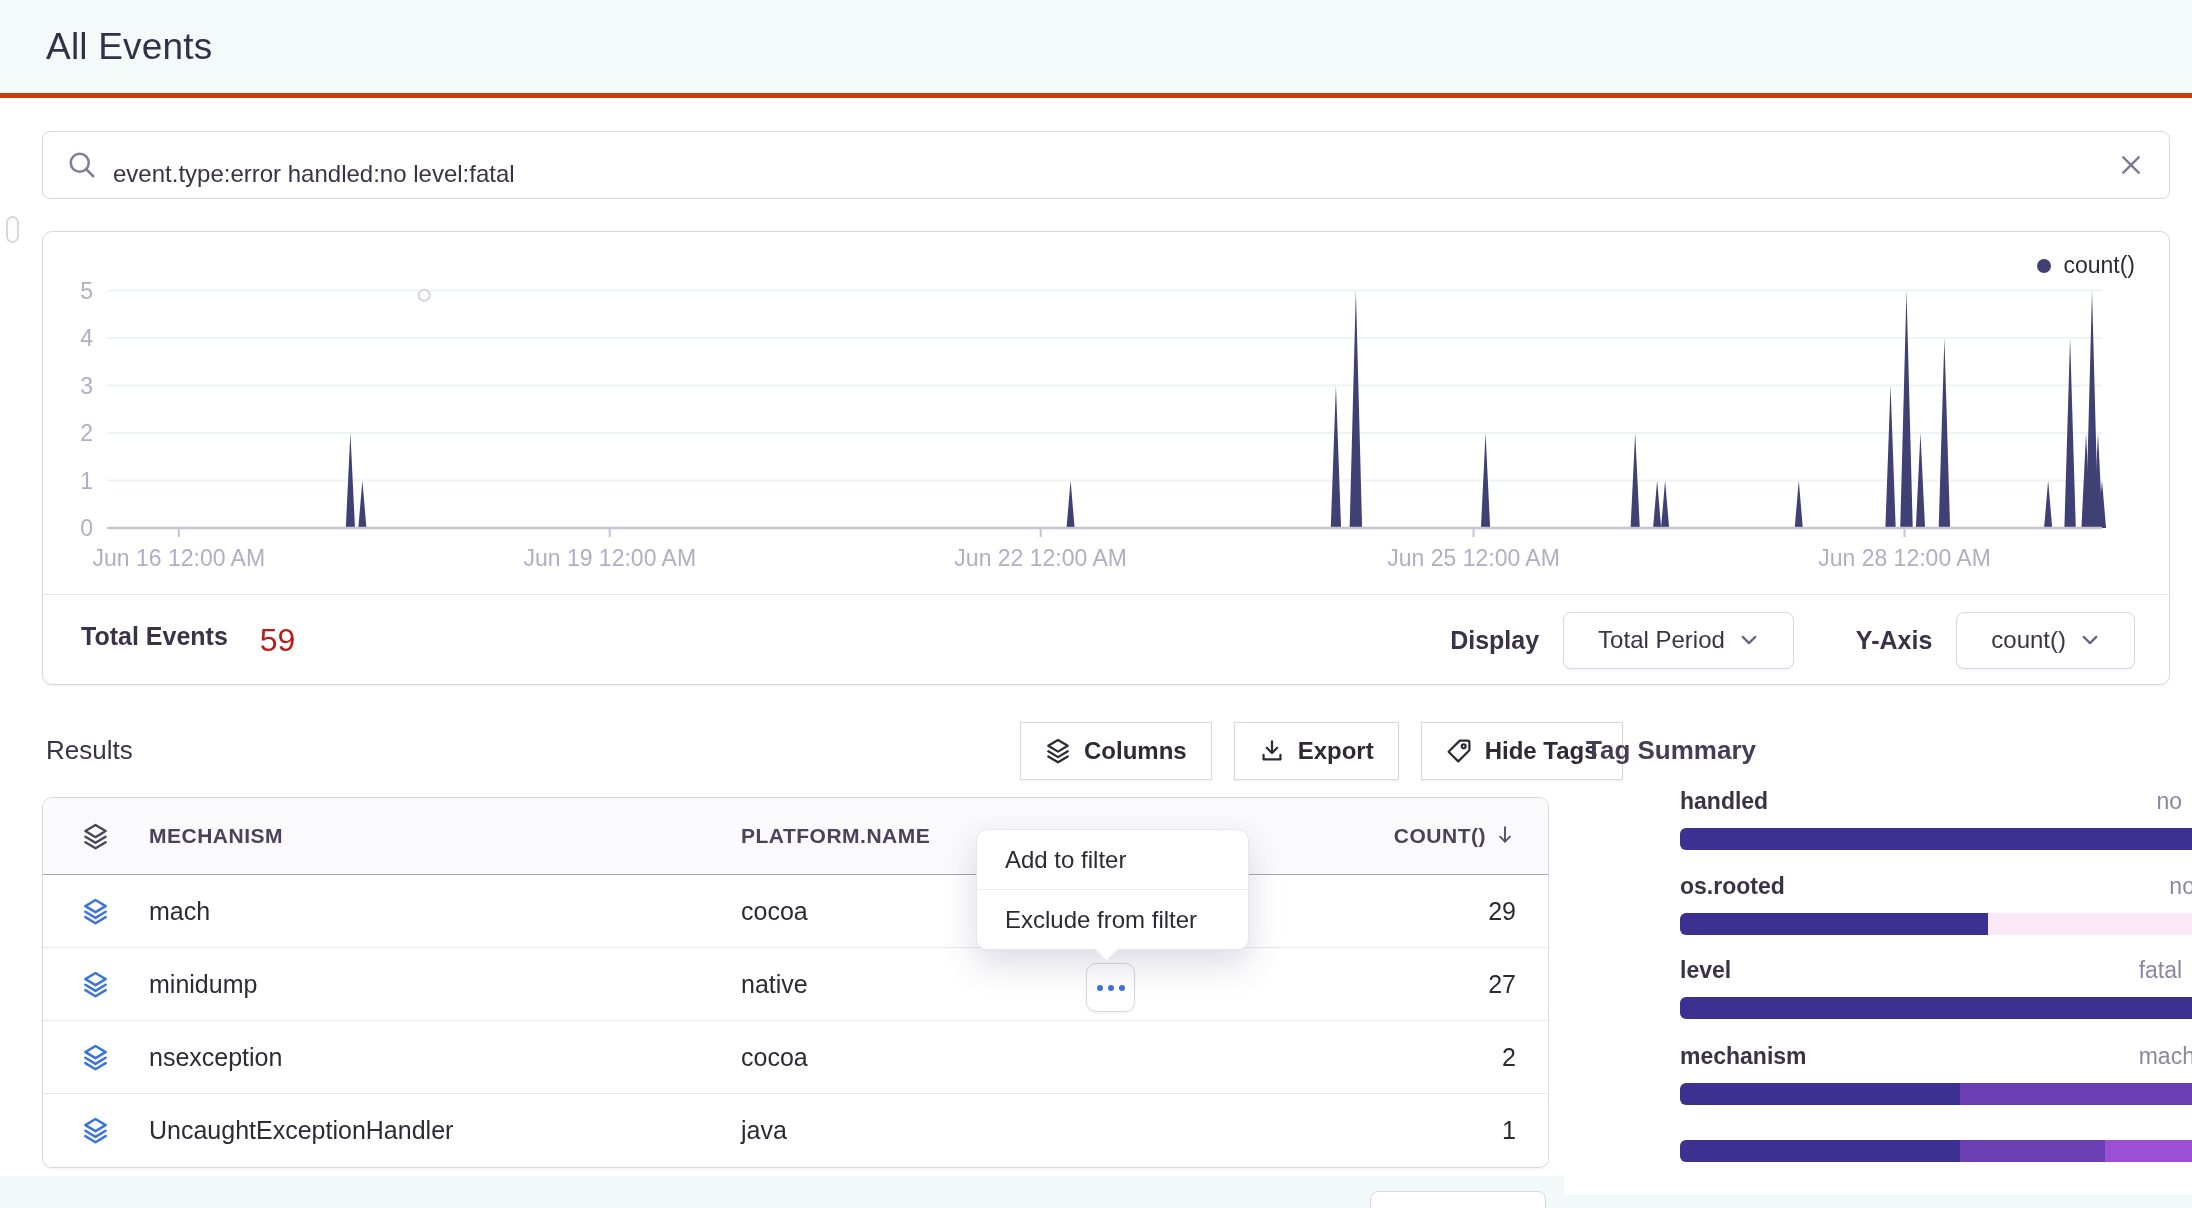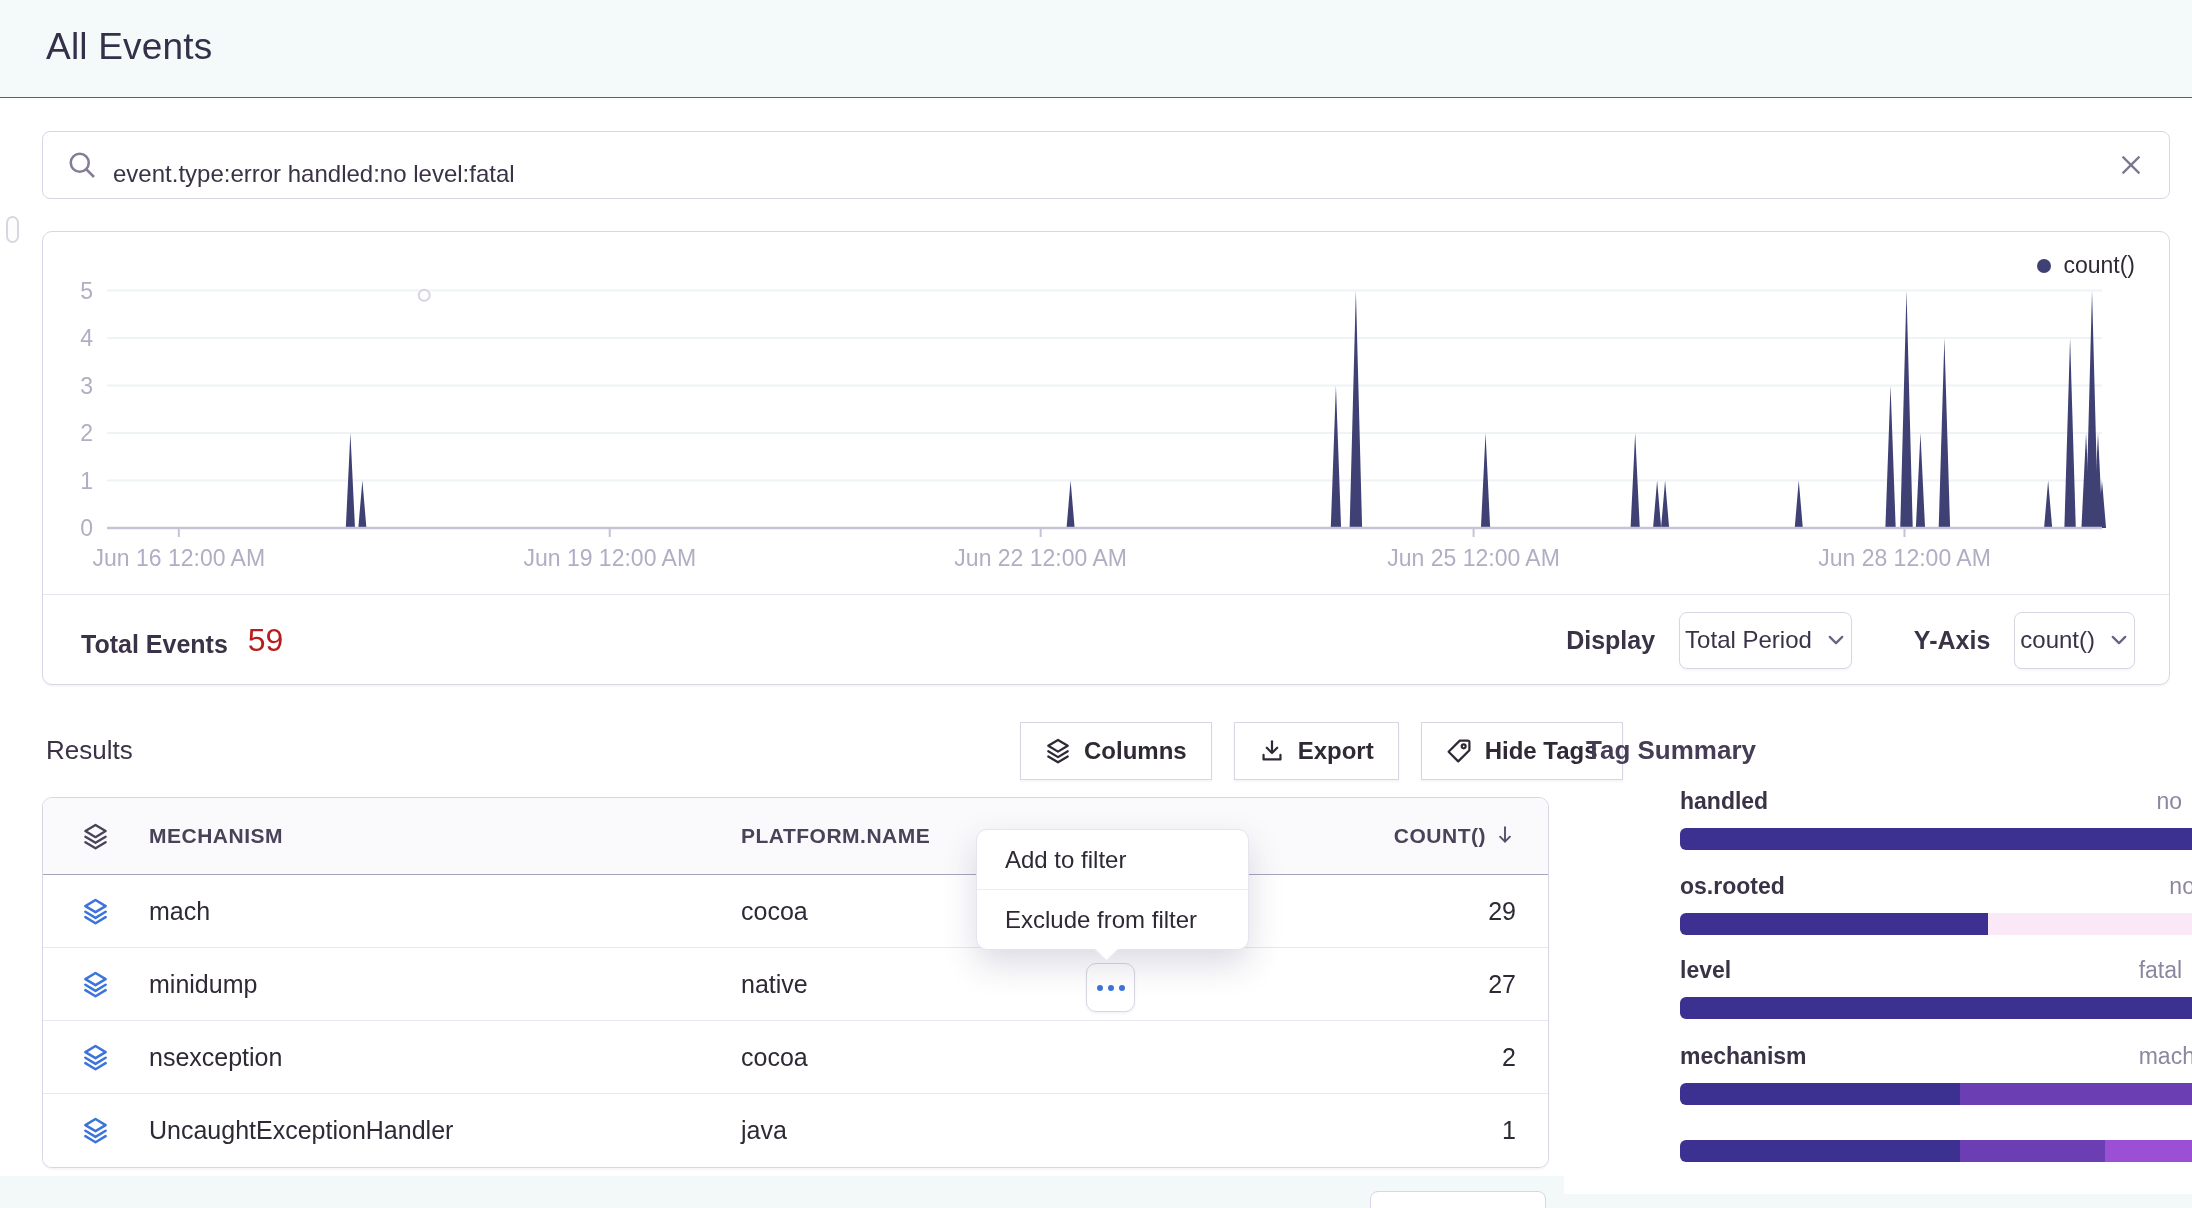--- a/index.html
+++ b/index.html
@@ -2,46 +2,46 @@
 <html><head>
 <meta charset="utf-8">
 <style>
   * { margin:0; padding:0; box-sizing:border-box; }
   html,body { background:#fff; }
   body { font-family:"Liberation Sans", sans-serif; color:#2f2936; }
   #app { position:relative; width:2192px; height:1208px; background:#fff; overflow:hidden; }
 
   
   .topband { position:absolute; left:0; top:0; width:2192px; height:98px;
-             background:#f4faf9; border-bottom:1px solid #c2410c; }
+             background:#f4faf9; border-bottom:5px solid #c2410c; }
   .page-title { position:absolute; left:46px; top:26px; font-size:37px; font-weight:400; color:#35304a; letter-spacing:.2px; }
 
   
   .searchbar { position:absolute; left:42px; top:131px; width:2128px; height:68px; background:#fff;
                border:1.5px solid #d9d5e4; border-radius:8px; display:flex; align-items:center; padding:0 24px; }
   .searchbar .query { margin-left:16px; font-size:24px; color:#3a3246; flex:1; white-space:nowrap; overflow:hidden;margin-top:17px; }
   .icon-btn { background:none; border:none; cursor:pointer; display:flex; align-items:center; }
 
   .drag-handle { position:absolute; left:6px; top:216px; width:13px; height:27px; border:2px solid #d9d6e2;
                  border-radius:7px; background:#fdfdfe; }
 
   
   .chart-panel { position:absolute; left:42px; top:231px; width:2128px; height:454px; background:#fff;
                  border:1.5px solid #d9d5e4; border-radius:10px; box-shadow:0 2px 0 rgba(54,45,89,0.04); }
   .legend { position:absolute; top:20px; right:34px; display:flex; align-items:center; gap:12px; font-size:23px; color:#2f2936; }
   .legend-dot { width:14px; height:14px; border-radius:50%; display:inline-block; }
   .chart-svg-holder { position:absolute; left:0; top:0; width:2126px; height:360px; }
   .chart-footer { position:absolute; left:0; top:362px; width:100%; height:91px; border-top:1px solid #e8e5ef;
                   display:flex; align-items:center; justify-content:space-between; padding:0 34px 0 38px; }
-  .cf-left { display:flex; align-items:flex-end; gap:20px; }
+  .cf-left { display:flex; align-items:flex-start; gap:32px; }
   .cf-label { font-size:25px; font-weight:700; color:#3a3246; }
   .cf-value { font-size:32px; color:#b91c1c; }
   .cf-right { display:flex; align-items:center; gap:24px; }
   .dropdown { height:57px; background:#fff; border:1.5px solid #d9d5e4; border-radius:8px; display:flex;
-              align-items:center; gap:14px; padding:0 5px; font-size:24px; color:#3a3246; cursor:pointer;
+              align-items:center; gap:14px; padding:0 34px; font-size:24px; color:#3a3246; cursor:pointer;
               box-shadow:0 2px 2px rgba(54,45,89,0.04); }
   .gap-lg { width:14px; }
 
   
   .results-title { position:absolute; left:46px; top:735px; font-size:26px; font-weight:400; color:#3a3246; }
   .results-buttons { position:absolute; left:1020px; top:722px; display:flex; gap:22px; }
   .btn { height:58px; background:#fff; border:1.5px solid #d9d5e4; border-radius:0; display:flex; align-items:center;
          gap:13px; padding:18px 24px; font-size:24px; font-weight:700; color:#2f2936; cursor:pointer;
          box-shadow:0 2px 2px rgba(54,45,89,0.05); }
 

